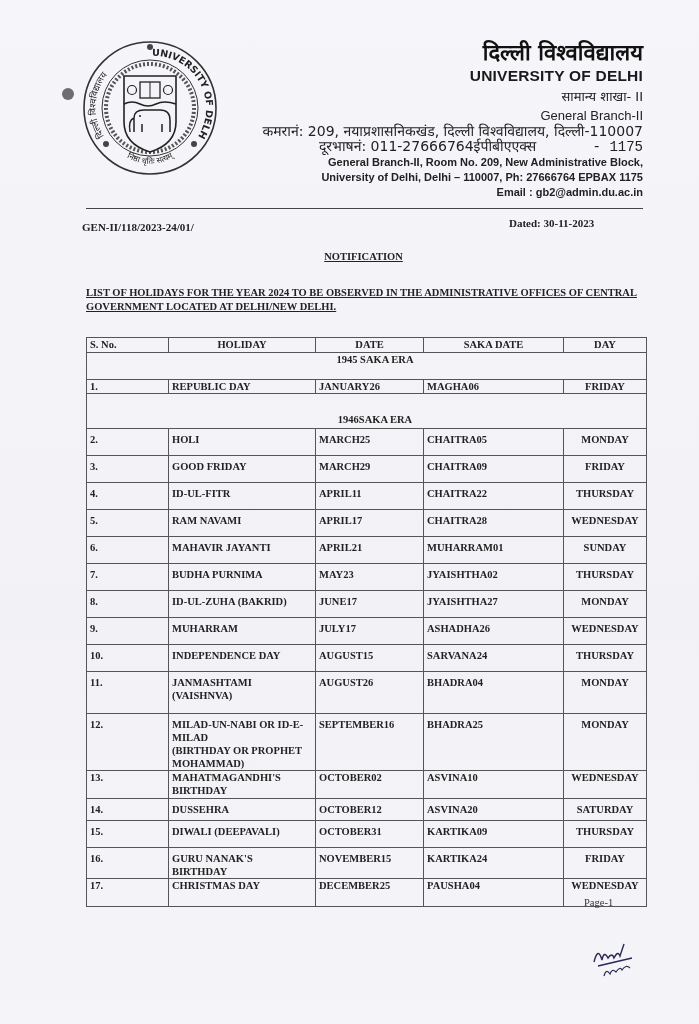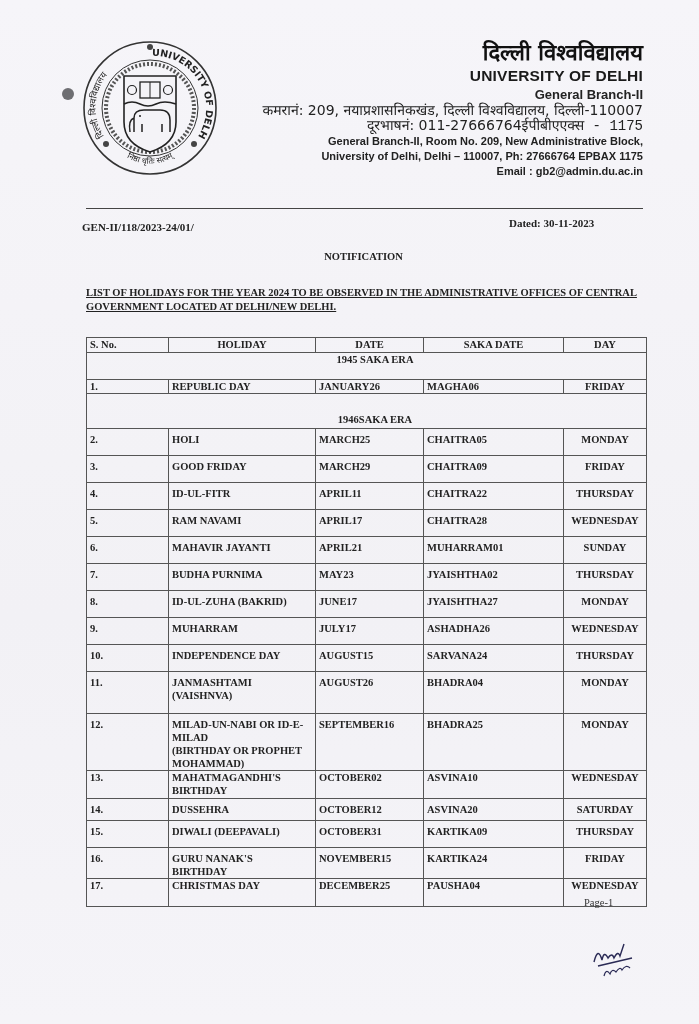--- a/index.html
+++ b/index.html
@@ -15,30 +15,30 @@
     .punch-hole { position: absolute; left: 62px; top: 88px; width: 12px; height: 12px;
       border-radius: 50%; background: #6e6e72; }
     
     .emblem { position: absolute; left: 82px; top: 40px; width: 136px; height: 136px; }
     
     .hdr { position: absolute; right: 56px; top: 40px; text-align: right;
       font-family: "Liberation Sans", "DejaVu Sans", sans-serif; }
     .hdr .hi-title { font-family: "DejaVu Sans", sans-serif; font-size: 22px; font-weight: 600; line-height: 26px; color: #111; }
     .hdr .en-title { font-size: 15.5px; font-weight: bold; line-height: 20px; color: #1a1a1a; letter-spacing: 0.2px; }
     .hdr .hi-branch { font-family: "DejaVu Sans", sans-serif; font-size: 13px; line-height: 20px; color: #222; margin-top: 1px; }
-    .hdr .en-branch { font-size: 13px; font-weight: bold; line-height: 17px; color: #222; }
+    .hdr .en-branch { font-size: 13px; font-weight: normal; line-height: 17px; color: #222; }
     .hdr .line { font-size: 11px; line-height: 15px; color: #222; font-weight: bold; }
     .hdr .line.hi { font-family: "DejaVu Sans", sans-serif; font-weight: normal; font-size: 14px; }
-    .hdr .mono { font-family: "Liberation Mono", "DejaVu Sans Mono", monospace; font-weight: normal; }
+    .hdr .mono { font-family: "Liberation Mono", "DejaVu Sans Mono", monospace; font-weight: normal; padding-left: 48px; }
     .rule { position: absolute; left: 86px; top: 208px; width: 557px; height: 0; border-top: 1.2px solid #444; }
 
     .ref { position: absolute; left: 82px; top: 221px; font-size: 11px; font-weight: bold; color: #222; }
     .dated { position: absolute; left: 509px; top: 217px; font-size: 11px; font-weight: bold; color: #222; }
     .notif { position: absolute; left: 0; width: 699px; top: 246px; text-align: center; }
-    .notif span { font-size: 10.5px; font-weight: bold; color: #222; margin-left: 28px; }
+    .notif span { font-size: 10.5px; font-weight: bold; text-decoration: underline; color: #222; margin-left: 28px; }
     .subject { position: absolute; left: 86px; top: 286px; width: 566px; font-size: 10.5px; font-weight: bold;
       text-decoration: underline; line-height: 14px; color: #222; }
 
     
     .tbl { position: absolute; left: 86px; top: 337px; border-collapse: collapse; table-layout: fixed;
       font-size: 10.5px; font-weight: bold; color: #222; }
     .tbl td, .tbl th { border: 1px solid #555; padding: 0 3px; vertical-align: top; overflow: hidden; }
     .tbl th { font-weight: bold; text-align: center; height: 14px; line-height: 14px; }
     .tbl th.sno { text-align: left; }
     .tbl td { line-height: 13px; }
@@ -89,20 +89,21 @@
     <circle cx="86" cy="50" r="4.5" fill="none" stroke="#222" stroke-width="1.2"></circle>
     <path d="M 42 64 Q 50 60 58 64 T 74 64 T 94 64" fill="none" stroke="#222" stroke-width="1.5"></path>
 
     <path d="M 52 92 L 52 78 Q 52 70 62 70 L 78 70 Q 88 70 88 80 L 88 92 M 52 78 Q 46 80 48 92 M 60 92 L 60 84 M 80 92 L 80 84" fill="none" stroke="#222" stroke-width="1.5"></path>
     <circle cx="58" cy="76" r="1" fill="#222"></circle>
   </svg>
 
   <div class="hdr">
     <div class="hi-title">दिल्ली विश्वविद्यालय</div>
     <div class="en-title">UNIVERSITY OF DELHI</div>
+    <div class="hi-branch">सामान्य शाखा- II</div>
     <div class="en-branch">General Branch-II</div>
     <div class="line hi">कमरानं: 209, नयाप्रशासनिकखंड, दिल्ली  विश्वविद्यालय, दिल्ली-110007</div>
     <div class="line hi"><span>दूरभाषनं: 011-27666764ईपीबीएएक्स</span><span class="mono"> -  1175</span></div>
     <div class="line">General Branch-II, Room No. 209, New Administrative Block,</div>
     <div class="line">University of Delhi, Delhi – 110007, Ph: 27666764 EPBAX 1175</div>
     <div class="line">Email : gb2@admin.du.ac.in</div>
   </div>
 
   <div class="rule"></div>
 

